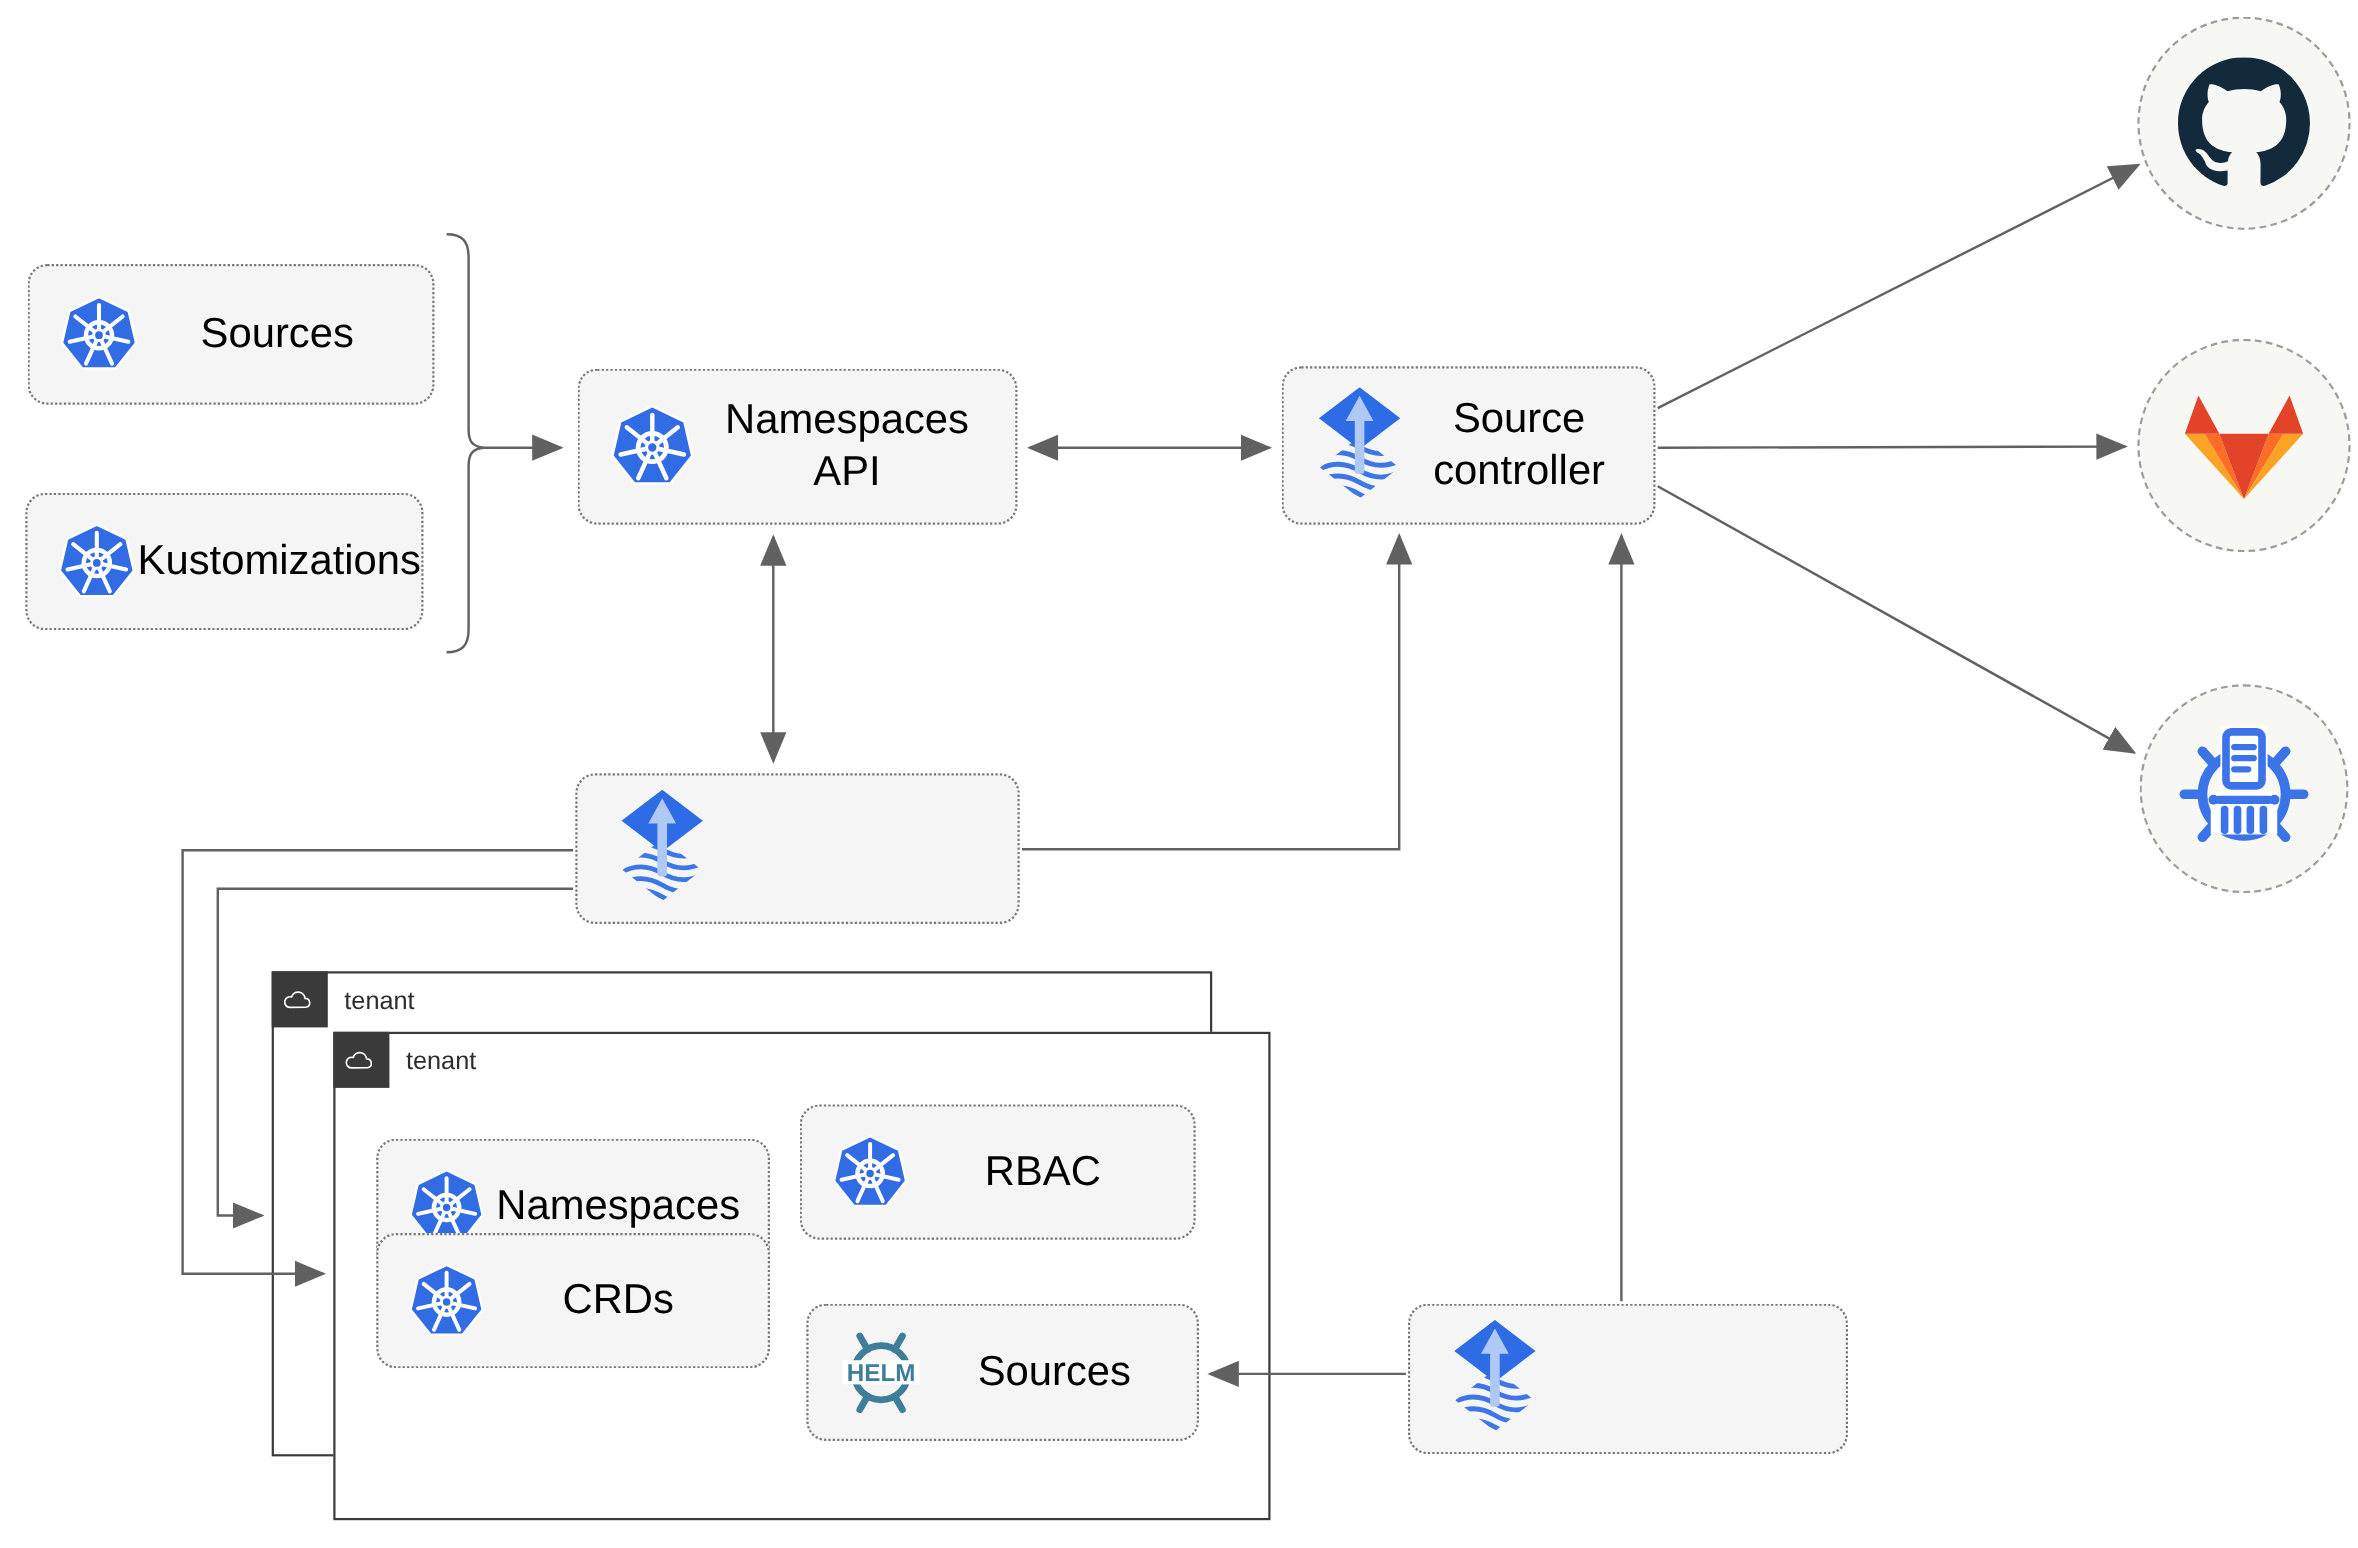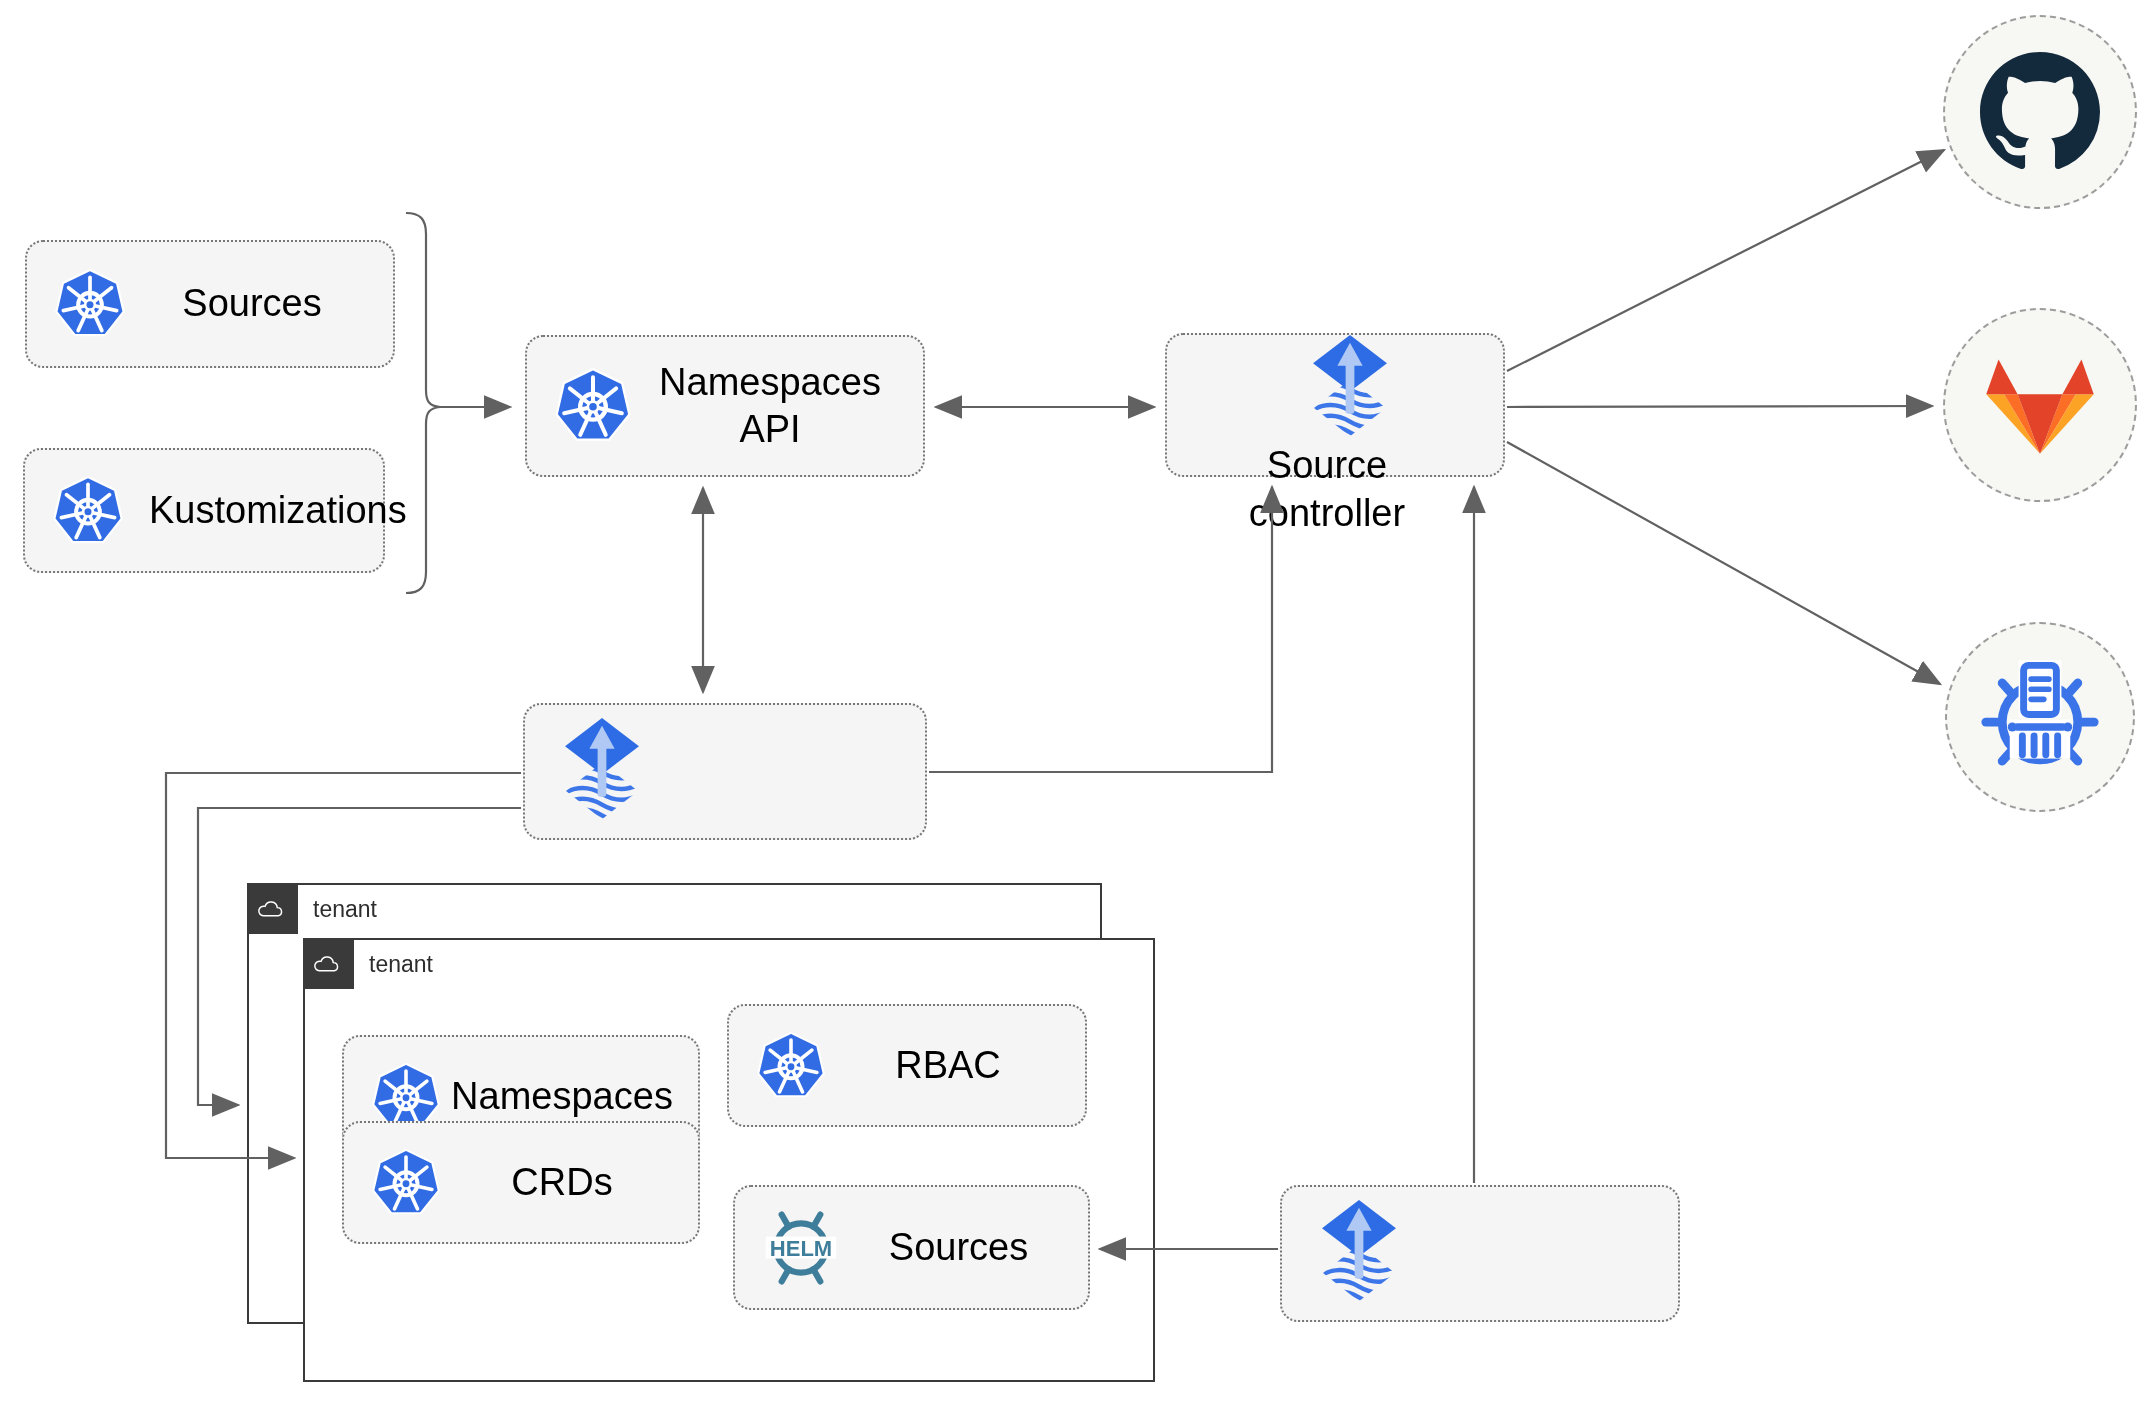--- a/index.html
+++ b/index.html
@@ -146,41 +146,41 @@
 <div class="node" style="left:25px;top:240px;width:370px;height:128px;">
   <span class="ic">
     <svg width="74" height="74">
         <use href="#sym-k8s" width="74" height="74"></use>
       </svg>
     </span>
   <span class="lbl">
     <span class="lbl-inner">Sources</span></span>
 </div>
 
-<div class="node" style="left:23px;top:448px;width:362px;height:125px;gap:24px;">
+<div class="node" style="left:23px;top:448px;width:362px;height:125px;">
   <span class="ic">
     <svg width="74" height="74">
         <use href="#sym-k8s" width="74" height="74"></use>
       </svg>
     </span>
   <span class="lbl">
     <span class="lbl-inner">Kustomizations</span></span>
 </div>
 
 <div class="node" style="left:525px;top:335px;width:400px;height:142px;">
   <span class="ic">
     <svg width="80" height="80">
         <use href="#sym-k8s" width="80" height="80"></use>
       </svg>
     </span>
   <span class="lbl">
     <span class="lbl-inner">Namespaces API</span></span>
 </div>
 
-<div class="node" style="left:1165px;top:333px;width:340px;height:144px;flex-direction:column;">
+<div class="node" style="left:1165px;top:333px;width:340px;height:144px;">
   <span class="ic" style="margin-left:30px;">
     <svg width="78" height="107">
         <use href="#sym-flux" width="78" height="107"></use>
       </svg>
     </span>
   <span class="lbl">
     <span class="lbl-inner w190">Source controller</span></span>
 </div>
 
 <div class="node" style="left:523px;top:703px;width:404px;height:137px;">

